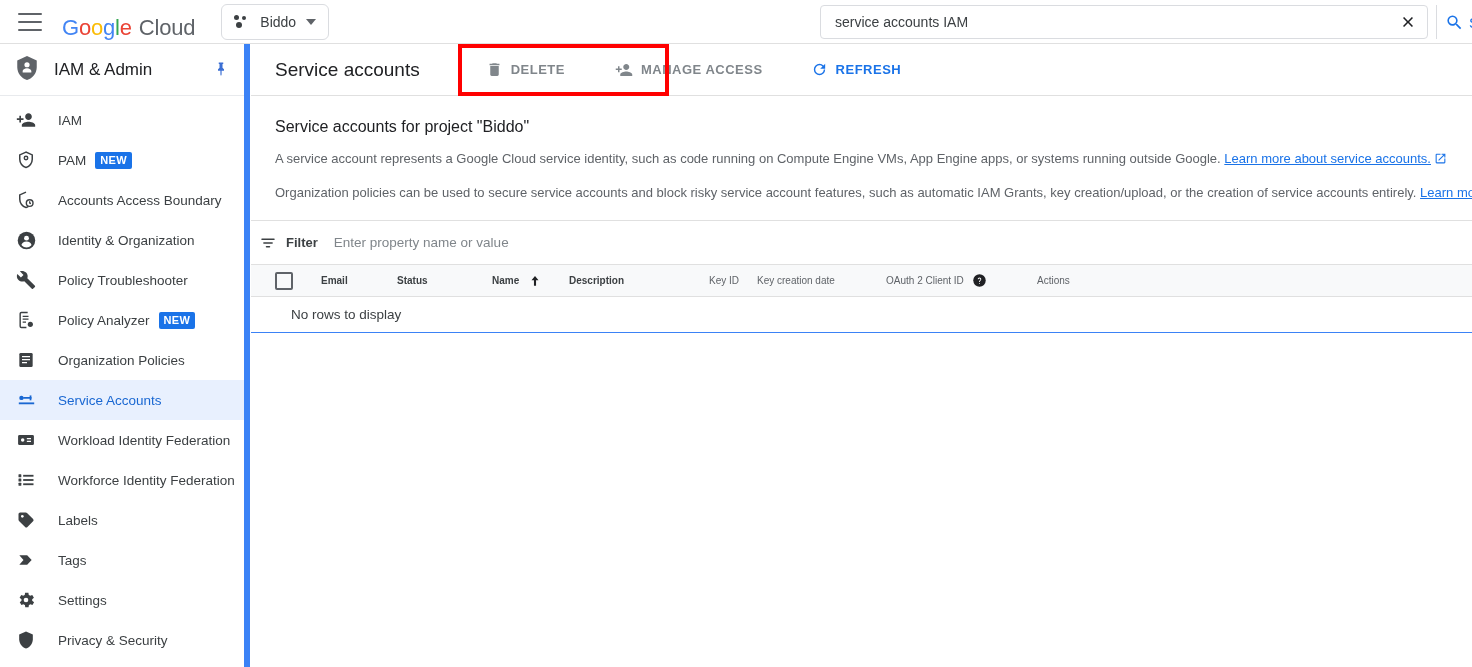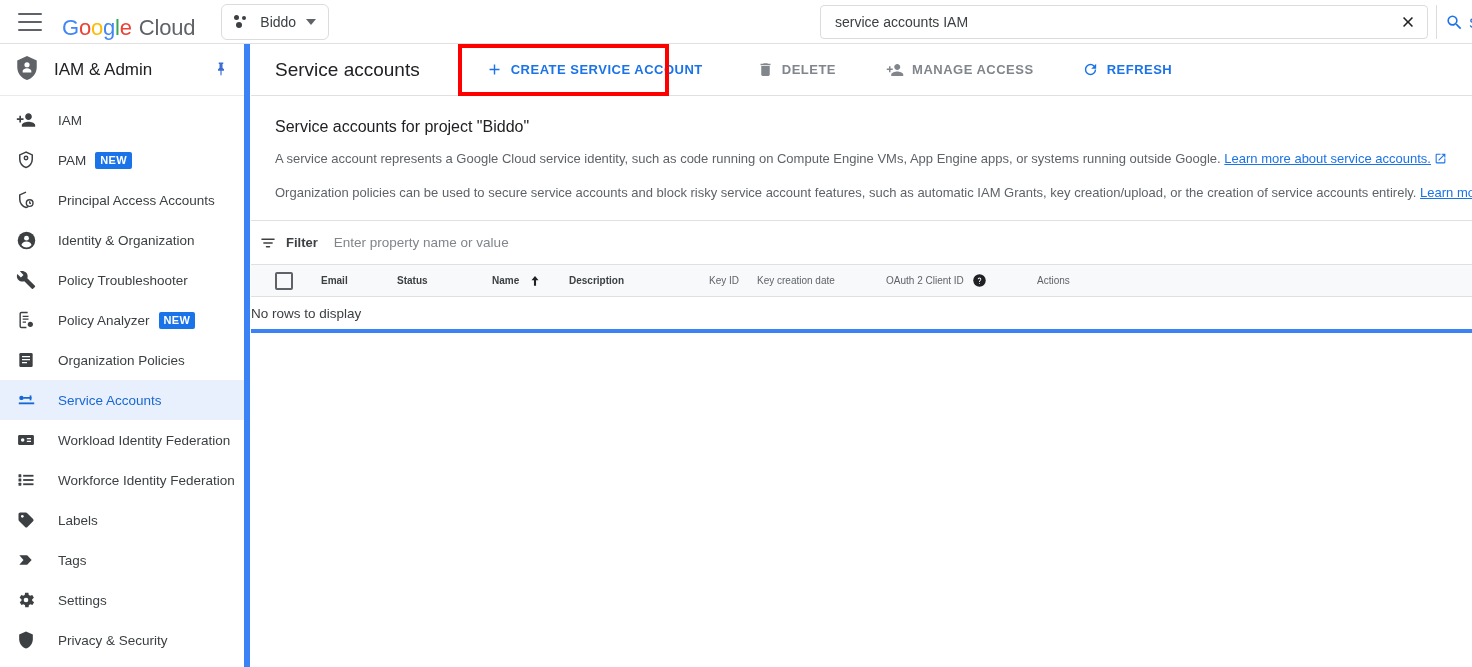--- a/index.html
+++ b/index.html
@@ -254,22 +254,22 @@
   .th.keyid { width: 48px; }
   .th.keydate { width: 129px; }
   .th.oauth { width: 151px; }
   .sort-arrow { margin-left: 9px; display: flex; align-items: center; }
   .help-ico { margin-left: 8px; display: flex; align-items: center; cursor: pointer; }
 
   .norows {
     height: 36px;
     display: flex; align-items: center;
     font-size: 13.5px; color: #3c4043;
-    border-bottom: 4px solid #3b82f6;
-    margin-left: -24px; 
+    border-bottom: 1px solid #3b82f6;
+    margin-left: -24px; padding-left: 40px;
   }
 </style>
 </head>
 <body>
 
 <div class="topbar">
 
   <div class="hamburger">
     <span></span>
       <span></span>
@@ -349,21 +349,21 @@
     </div>
 
     <div class="sb-item">
       <span class="ico">
         <svg width="20" height="20" viewBox="0 0 24 24">
             <path fill="none" stroke="#3c4043" stroke-width="1.8" d="M12 2.6L4.5 5.9v5.2c0 4.6 3.2 8.9 7.5 10 1-.3 2-.8 2.9-1.4"></path>
             <circle cx="16.4" cy="15.6" r="4" fill="none" stroke="#3c4043" stroke-width="1.7"></circle>
             <path stroke="#3c4043" stroke-width="1.4" d="M16.4 13.6v2.1l1.4.9"></path>
           </svg>
       </span>
-      <span>Principal Access Accounts</span>
+      <span>Accounts Access Boundary</span>
     </div>
 
     <div class="sb-item">
       <span class="ico">
         <svg width="21" height="21" viewBox="0 0 24 24">
             <circle cx="12" cy="12" r="10" fill="#3c4043"></circle>
             <circle cx="12" cy="9.3" r="2.8" fill="#fff"></circle>
             <path fill="#fff" d="M12 13c-3 0-5.4 1.8-5.4 3.4v1.2A9.5 9.5 0 0012 20a9.5 9.5 0 005.4-2.4v-1.2c0-1.6-2.4-3.4-5.4-3.4z"></path>
           </svg>
       </span>
@@ -481,28 +481,20 @@
   </div>
 </div>
 
 <div class="main">
 
   <div class="toolbar">
     <h1>Service accounts</h1>
 
     <div class="tb-actions">
 
-      <div class="tb-btn create">
-        <span class="ico">
-          <svg width="17" height="17" viewBox="0 0 24 24">
-              <path fill="#1a73e8" d="M19 13h-6v6h-2v-6H5v-2h6V5h2v6h6z"></path>
-            </svg>
-        </span>
-        <span>CREATE SERVICE ACCOUNT</span>
-      </div>
 
       <div class="tb-btn delete disabled">
         <span class="ico">
           <svg width="17" height="17" viewBox="0 0 24 24">
               <path fill="#80868b" d="M6 19c0 1.1.9 2 2 2h8a2 2 0 002-2V7H6v12zM19 4h-3.5l-1-1h-5l-1 1H5v2h14V4z"></path>
             </svg>
         </span>
         <span>DELETE</span>
       </div>
 

